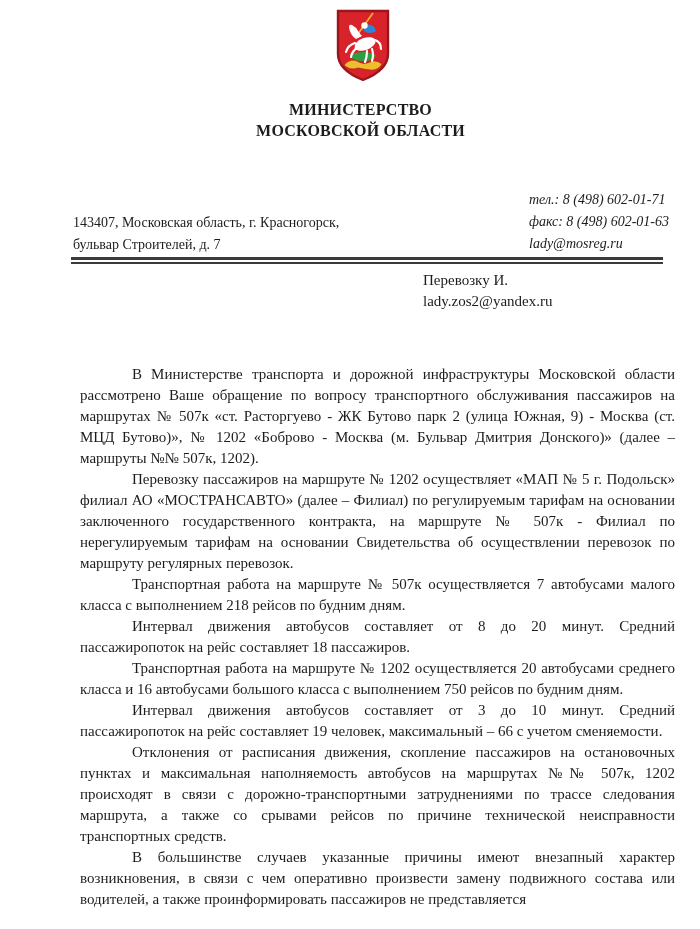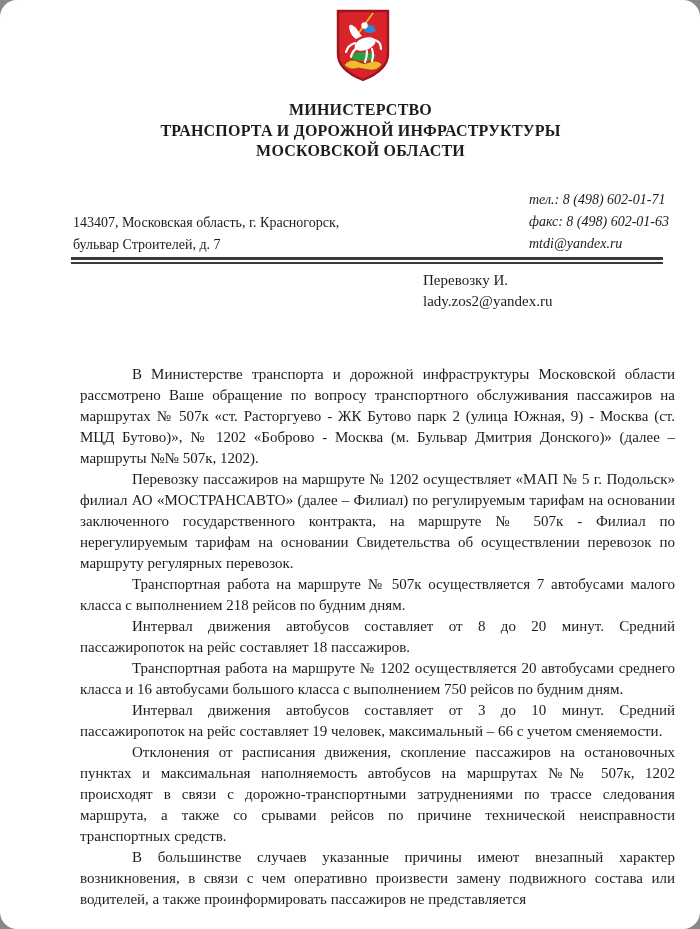--- a/index.html
+++ b/index.html
@@ -15,21 +15,20 @@
   }
   html,body{margin:0;padding:0;background:#888;}
   .page{
     position:relative;
     width:700px;height:929px;
     margin:0 auto;
     background:var(--page-background);
     font-family:"Liberation Serif","DejaVu Serif",serif;
     color:var(--text);
     overflow:hidden;
-    border-radius:17px;
   }
   .emblem{position:absolute;left:336px;top:9px;width:54px;height:73px;}
   .title{
     position:absolute;left:63px;top:100px;width:595px;
     text-align:center;font-weight:bold;font-size:16px;line-height:20.5px;
     letter-spacing:0.2px;
   }
   .address{position:absolute;left:73px;top:212px;font-size:14px;line-height:22px;}
   .contacts{position:absolute;left:529px;top:189px;font-size:14px;line-height:22px;font-style:italic;}
   .rule{position:absolute;left:71px;top:257px;width:592px;}
@@ -56,33 +55,32 @@
     <line x1="37" y1="4" x2="19" y2="29" stroke="var(--emblem-gold)" stroke-width="1.6"></line>
     <path d="M28,16 Q38,14 40,22 Q34,26 28,22 Z" fill="var(--emblem-blue)"></path>
     <circle cx="28.5" cy="16.5" r="3.2" fill="var(--emblem-white)"></circle>
     <ellipse cx="29" cy="35" rx="11" ry="6" transform="rotate(-20 29 35)" fill="var(--emblem-white)"></ellipse>
     <path d="M20,30 Q14,26 13,18 Q13,15 16,16 Q20,18 22,22 Q24,25 26,27 Z" fill="var(--emblem-white)"></path>
     <path d="M19,34 Q12,36 10,43 M22,38 Q16,42 15,48 M36,40 Q38,46 36,52 M31,42 Q31,48 29,53 M39,31 Q45,33 45,40" fill="none" stroke="var(--emblem-white)" stroke-width="2.2" stroke-linecap="round"></path>
   </svg>
 
   <div class="title">
     <div>МИНИСТЕРСТВО</div>
-    <div>ТРАНСПОРТА И ДОРОЖНОЙ ИНФРАСТРУКТУРЫ</div>
     <div>МОСКОВСКОЙ ОБЛАСТИ</div>
   </div>
 
   <div class="address">
     <div>143407, Московская область, г. Красногорск,</div>
     <div>бульвар Строителей, д. 7</div>
   </div>
 
   <div class="contacts">
     <div>тел.: 8 (498) 602-01-71</div>
     <div>факс: 8 (498) 602-01-63</div>
-    <div>mtdi@yandex.ru</div>
+    <div>lady@mosreg.ru</div>
   </div>
 
   <div class="rule">
     <div class="rule-top"></div>
     <div class="rule-gap"></div>
     <div class="rule-bottom"></div>
   </div>
 
   <div class="recipient">
     <div>Перевозку И.</div>

